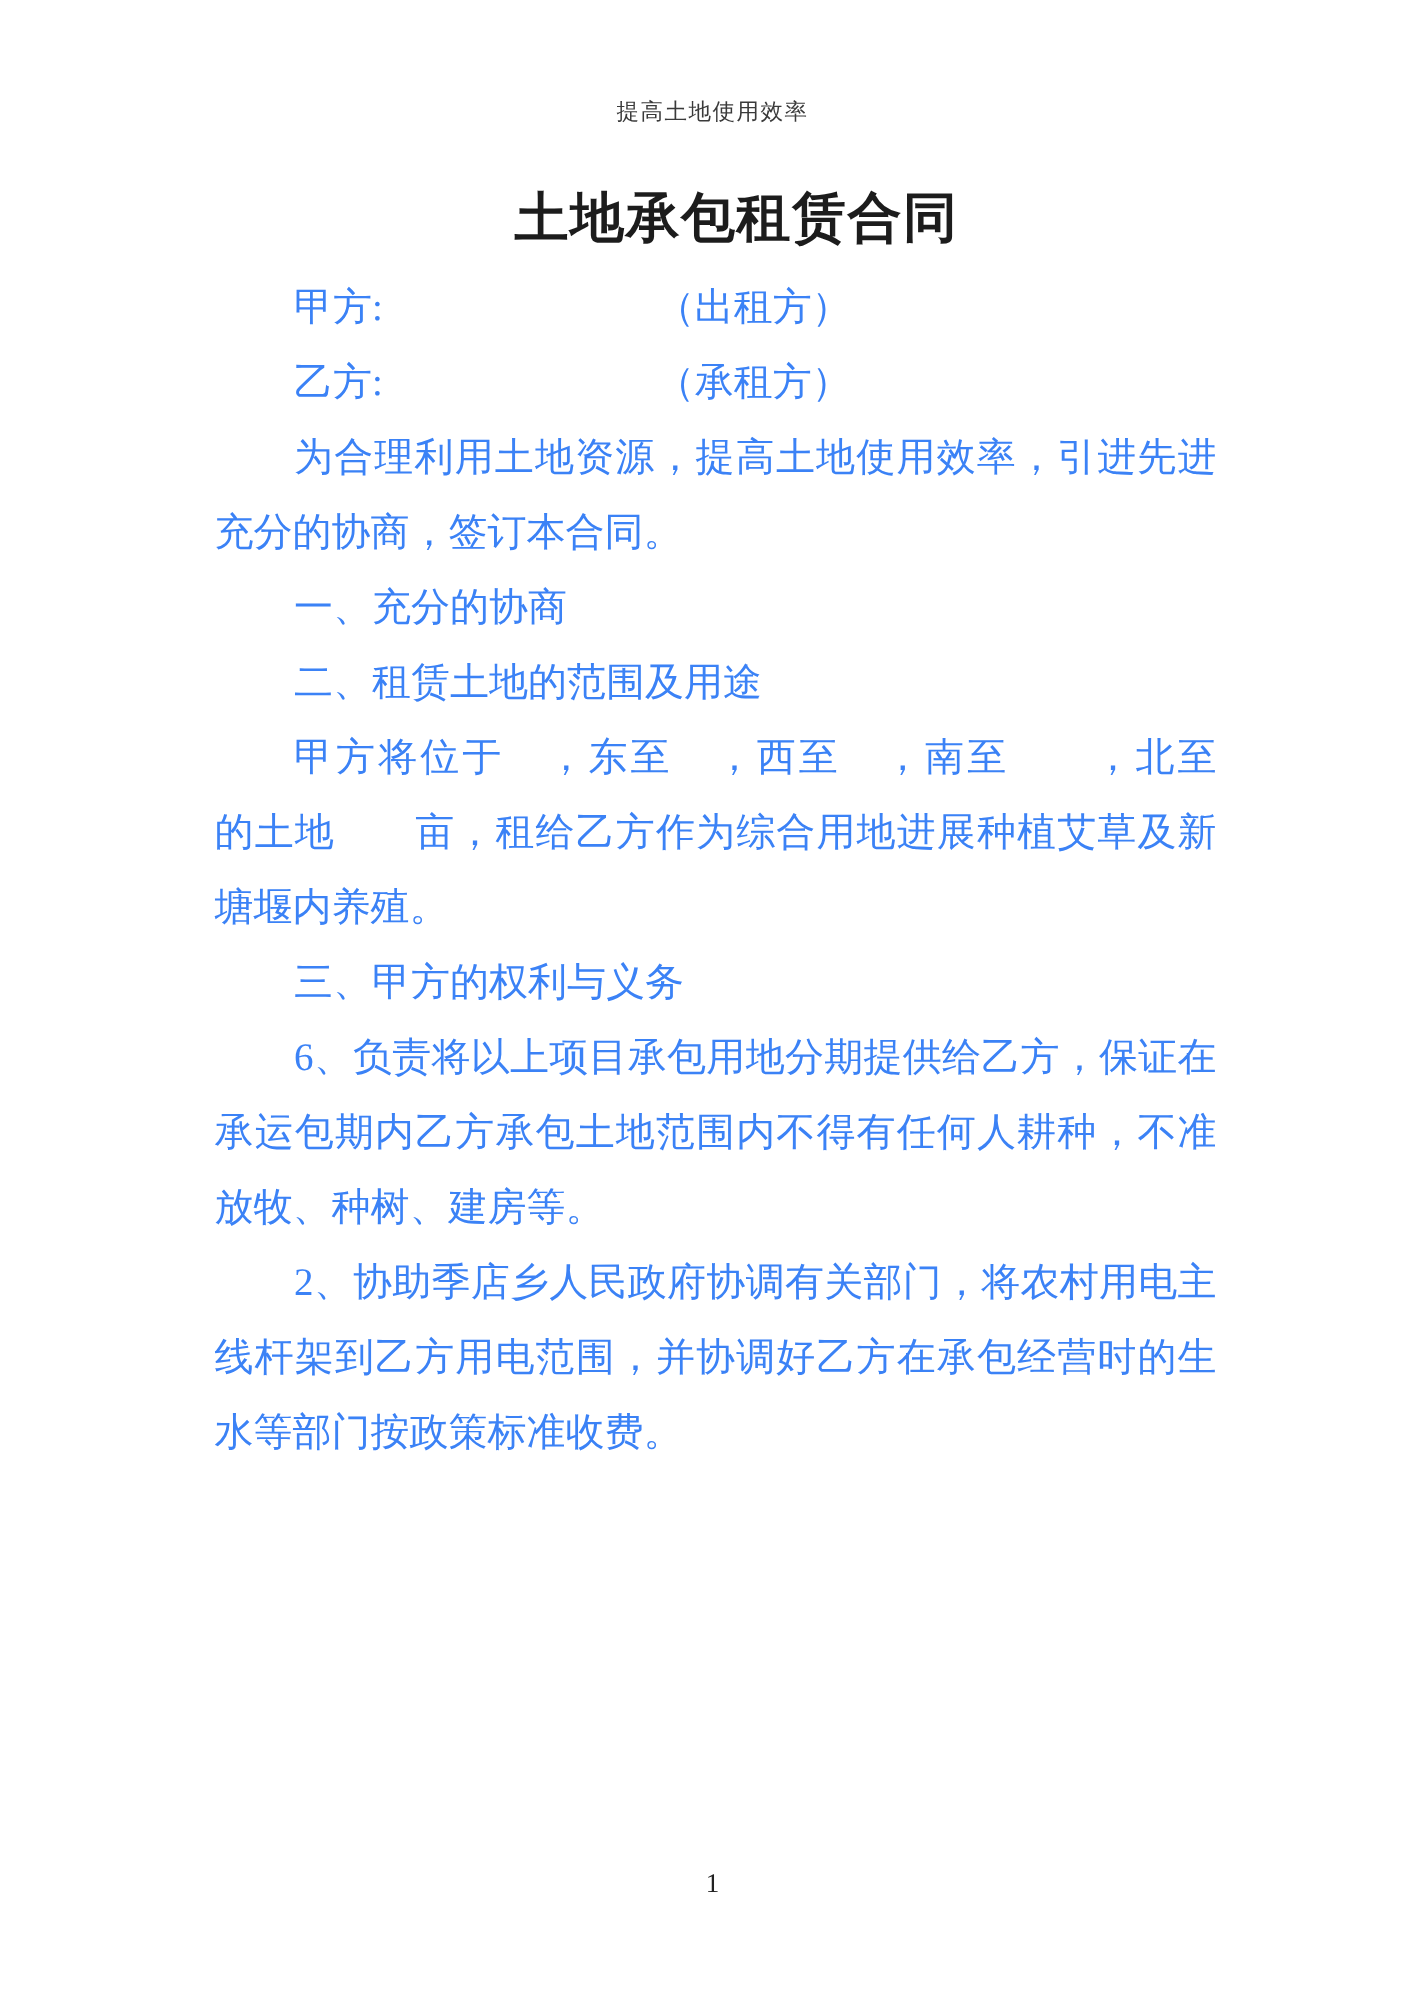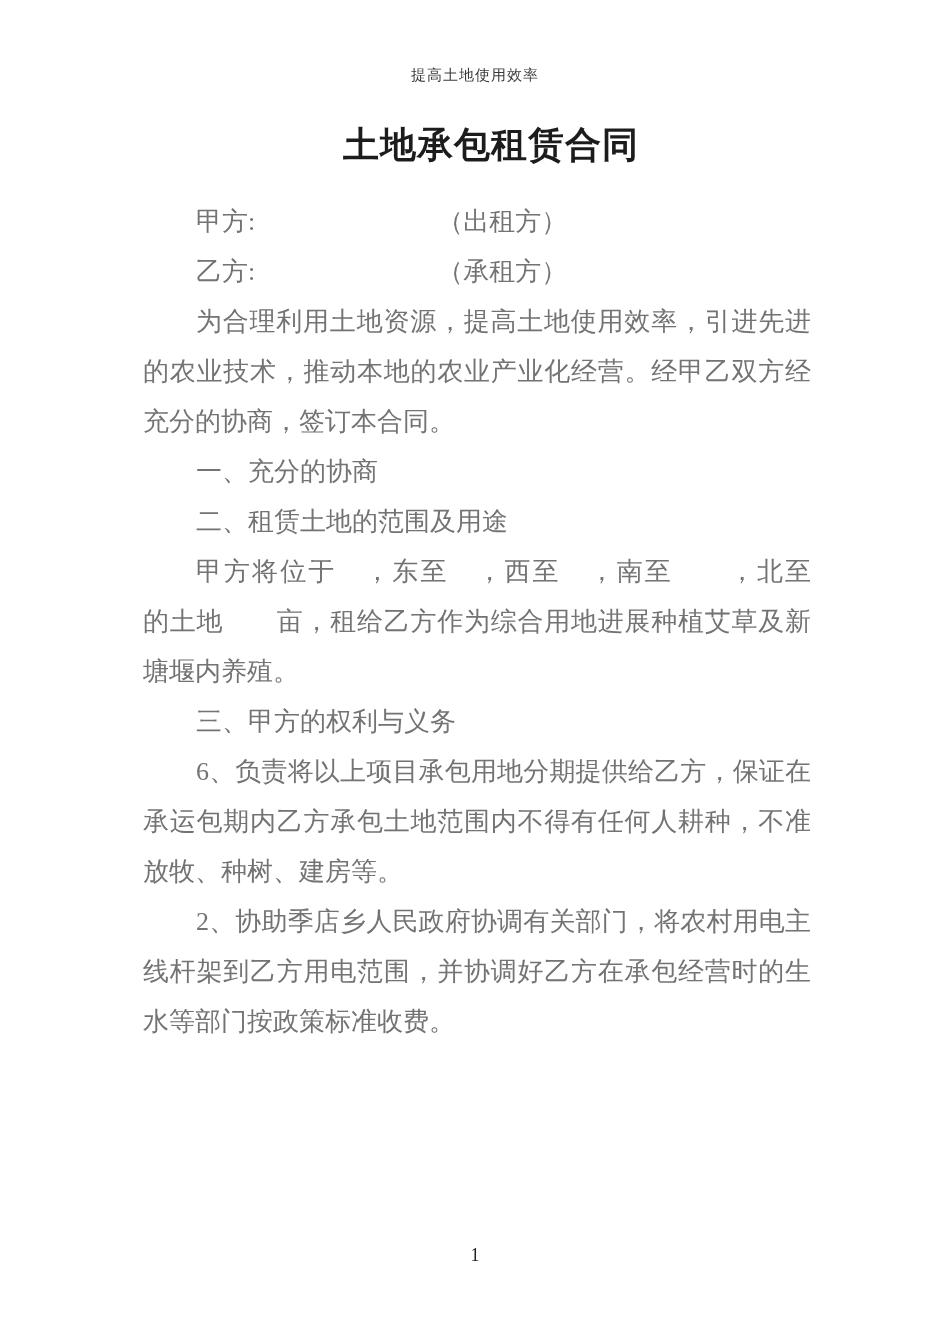--- a/index.html
+++ b/index.html
@@ -34,25 +34,25 @@
     text-align: center;
     font-size: 36px;
     line-height: 46px;
     font-weight: bold;
     color: #1c1c1c;
     letter-spacing: 1px;
     margin-left: 16px;
   }
   .body-text {
     position: absolute;
-    top: 197px;
+    top: 180px;
     left: 143px;
     width: 668px;
     font-size: 26px;
-    color: #737373;
+    color: #3b82f6;
   }
   .line {
     height: 50px;
     line-height: 50px;
     overflow: hidden;
     text-align: left;
   }
   .line.indent {
     text-indent: 53px;
   }
@@ -78,21 +78,20 @@
 <div class="page">
 
   <div class="edit-note">提高土地使用效率</div>
 
   <div class="doc-title">土地承包租赁合同</div>
 
   <div class="body-text">
     <div class="line indent">甲方:　　　　　　　（出租方）</div>
     <div class="line indent">乙方:　　　　　　　（承租方）</div>
     <div class="line indent full">为合理利用土地资源，提高土地使用效率，引进先进</div>
-    <div class="line full">的农业技术，推动本地的农业产业化经营。经甲乙双方经</div>
     <div class="line">充分的协商，签订本合同。</div>
     <div class="line indent">一、充分的协商</div>
     <div class="line indent">二、租赁土地的范围及用途</div>
     <div class="line indent full">甲方将位于　，东至　，西至　，南至　　，北至</div>
     <div class="line full">的土地　　亩，租给乙方作为综合用地进展种植艾草及新挖</div>
     <div class="line">塘堰内养殖。</div>
     <div class="line indent">三、甲方的权利与义务</div>
     <div class="line indent full">6、负责将以上项目承包用地分期提供给乙方，保证在</div>
     <div class="line full">承运包期内乙方承包土地范围内不得有任何人耕种，不准</div>
     <div class="line">放牧、种树、建房等。</div>

